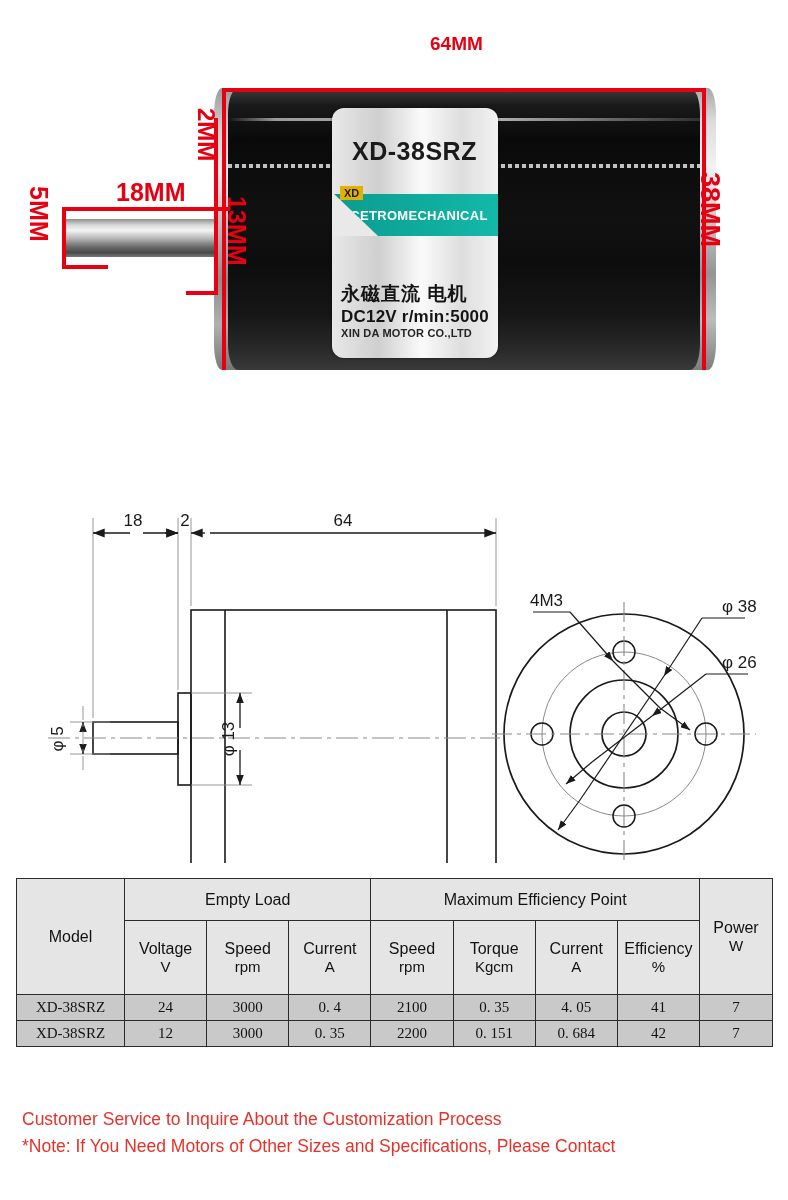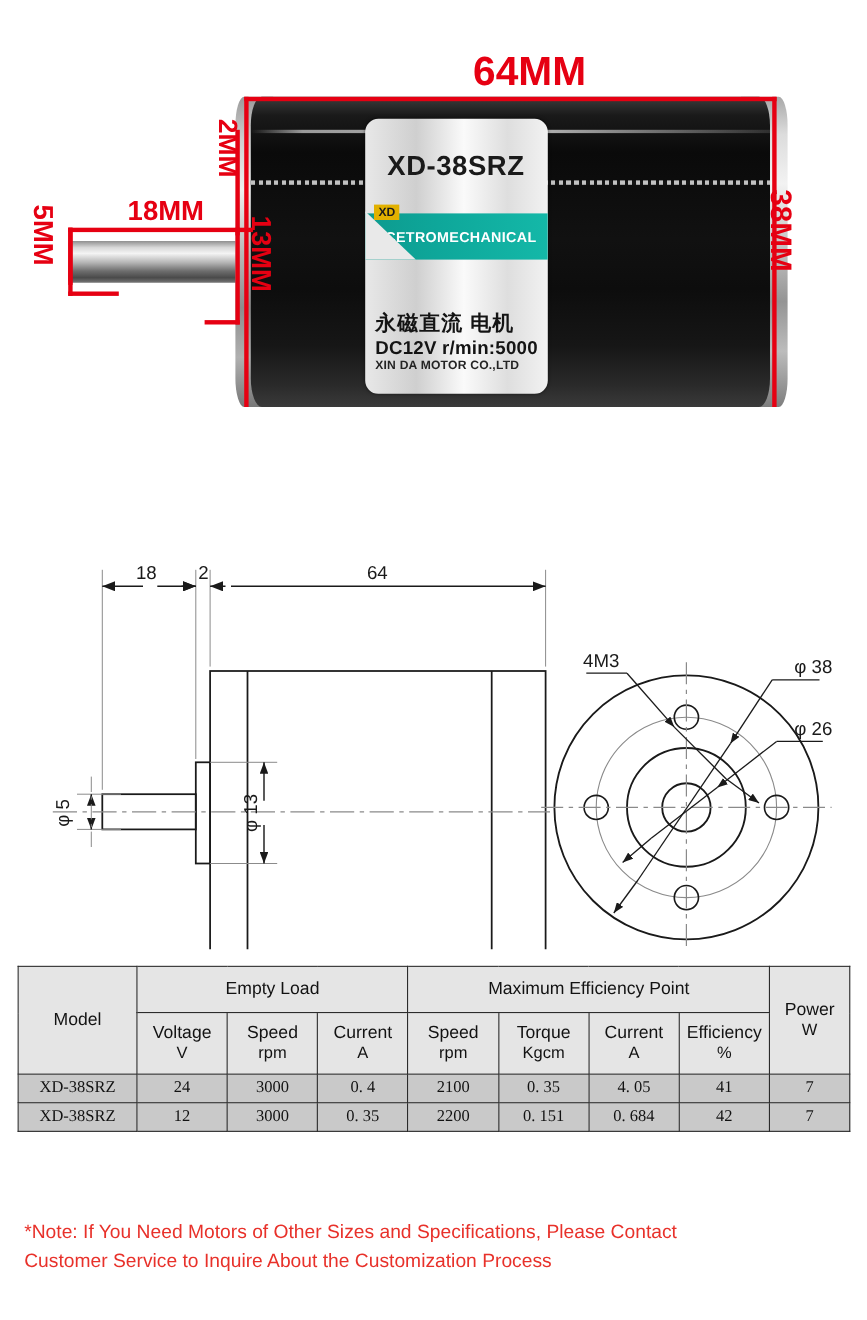--- a/index.html
+++ b/index.html
@@ -179,21 +179,21 @@
     font-family: "Liberation Sans", sans-serif;
     color: #121212;
   }
   #spec-table thead th {
     background: #e5e5e5;
     font-size: 16px;
     font-weight: normal;
     padding: 4px 1px;
   }
   #spec-table thead th.grp { height: 42px; }
-  #spec-table thead th.sub { height: 56px; }
+  #spec-table thead th.sub { height: 74px; }
   #spec-table thead th .unit { display:block; font-size: 15px; }
   #spec-table tbody td {
     background: #c9c9c9;
     font-size: 15px;
     height: 26px;
     font-family: "Liberation Serif", serif;
   }
 </style>
 </head>
 <body>
@@ -221,21 +221,21 @@
             <div class="dc-line">DC12V r/min:5000</div>
             <div class="co-line">XIN DA MOTOR CO.,LTD</div>
           </div>
         </div>
       </div>
     </div>
 
     <div class="rl" style="left:222px; top:88px; width:484px; height:4px;"></div>
     <div class="rl" style="left:222px; top:88px; width:4px; height:282px;"></div>
     <div class="rl" style="left:702px; top:88px; width:4px; height:282px;"></div>
-    <div class="dim-text" style="left:430px; top:44px; font-size:37px;">
+    <div class="dim-text" style="left:430px; top:33px; font-size:19px;">
       <span>64MM</span>
     </div>
 
     <div class="rl" style="left:62px; top:207px; width:168px; height:4px;"></div>
     <div class="rl" style="left:62px; top:207px; width:4px; height:52px;"></div>
     <div class="dim-text" style="left:92px; top:178px; font-size:25px;margin-left:24px;">
       <span>18MM</span>
     </div>
 
     <div class="rl" style="left:62px; top:207px; width:4px; height:62px;"></div>
@@ -439,15 +439,15 @@
         <td>0. 151</td>
         <td>0. 684</td>
         <td>42</td>
         <td>7</td>
       </tr>
     </tbody>
   </table>
 </div>
 
 <div class="note" style="position:absolute; left:22px; top:1106px; width:750px;">
+  <div>Customer Service to Inquire About the Customization Process</div>
   <div>*Note: If You Need Motors of Other Sizes and Specifications, Please Contact</div>
-  <div>Customer Service to Inquire About the Customization Process</div>
 </div>
 
 </body></html>

